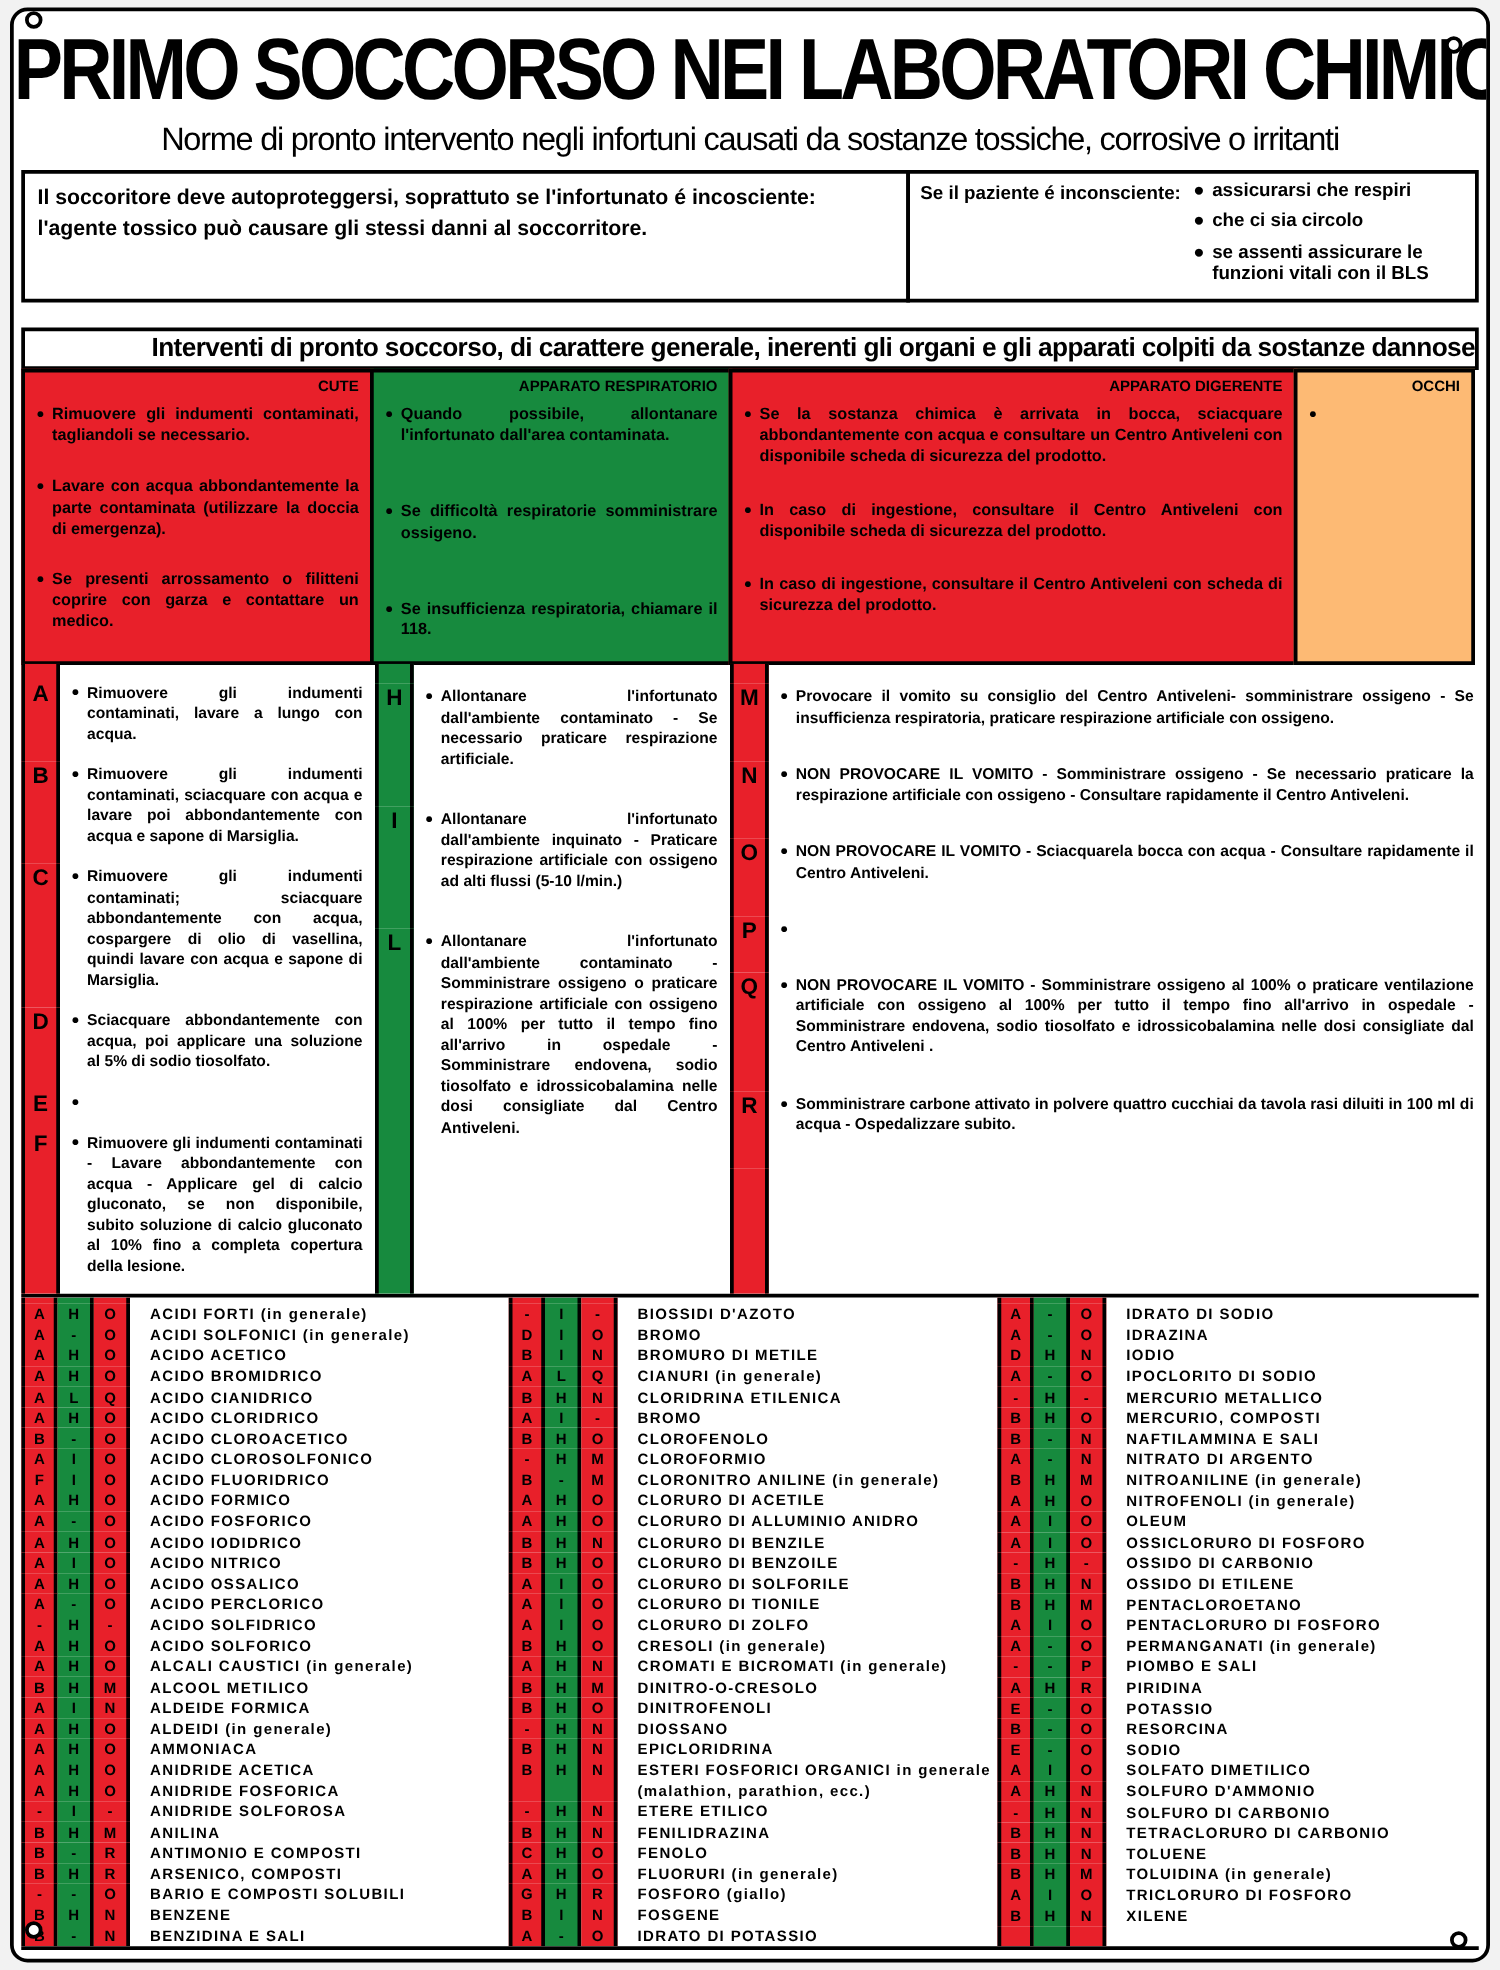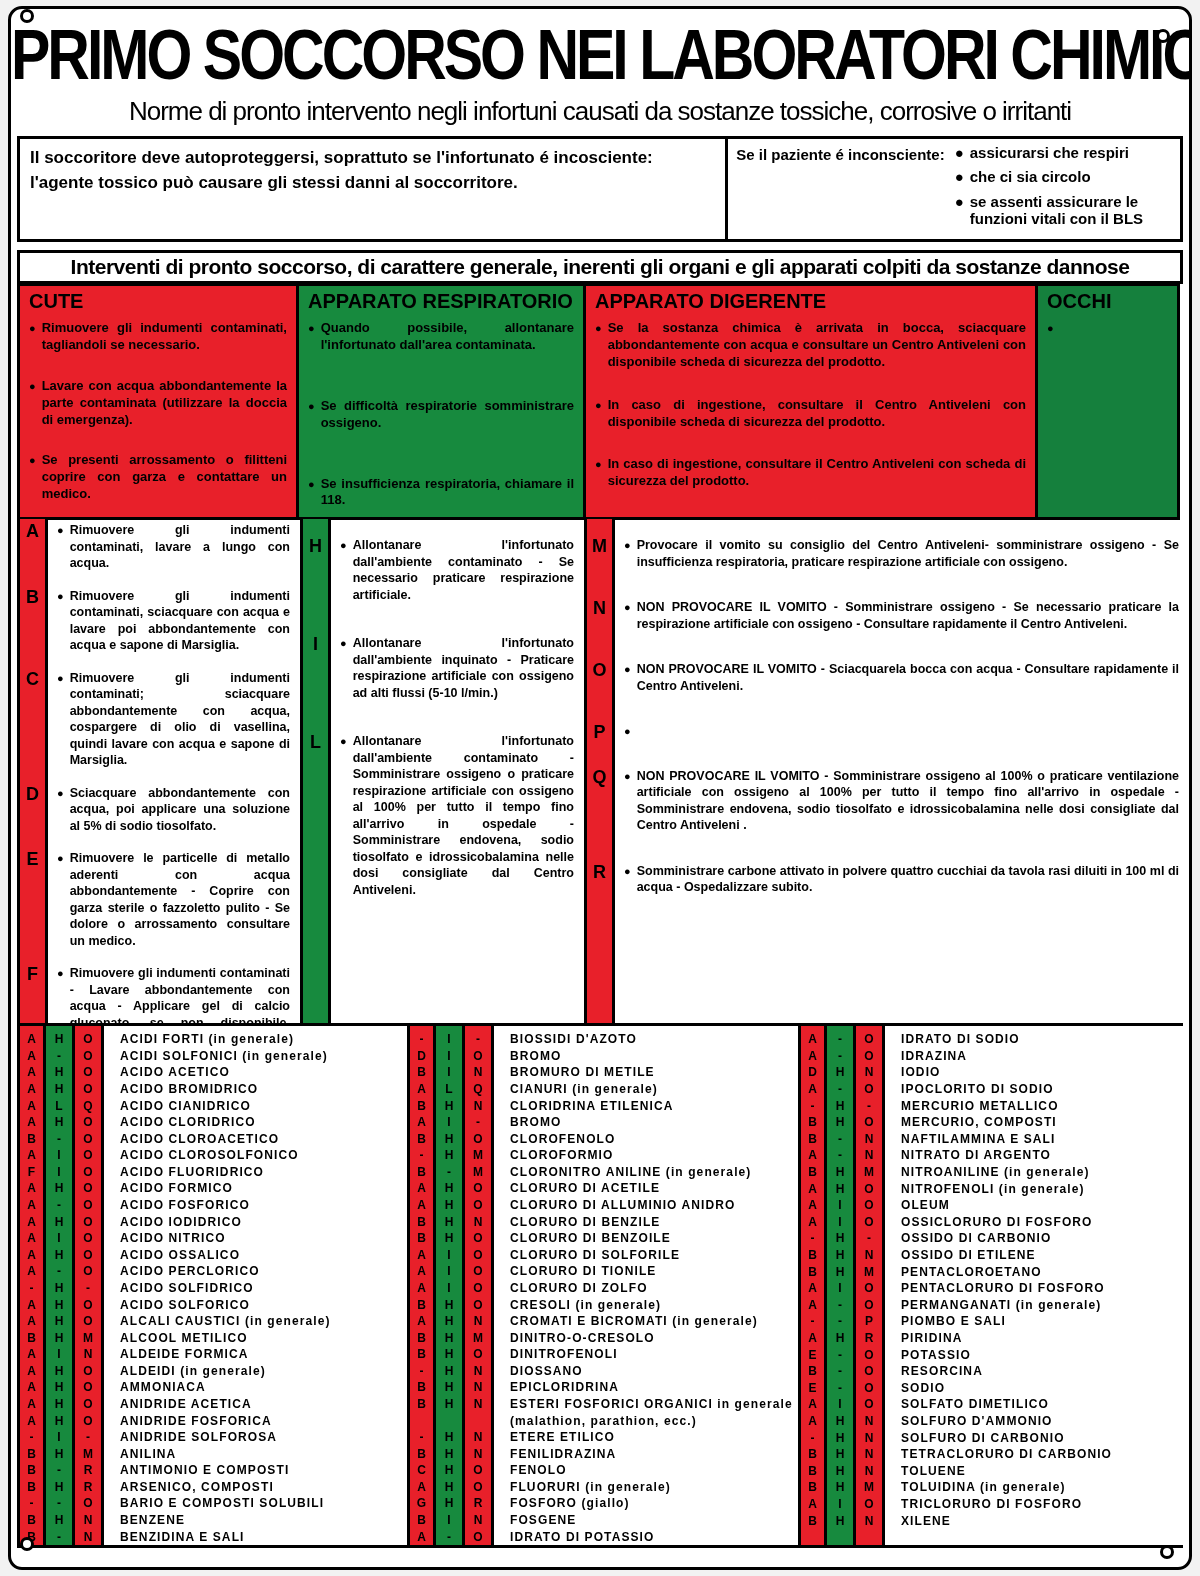--- a/index.html
+++ b/index.html
@@ -4,45 +4,45 @@
 <style>
   * { box-sizing: border-box; margin: 0; padding: 0; }
   html,body { width:1200px; height:1576px; background:#f2f2f2; overflow:hidden;
               font-family:"Liberation Sans", sans-serif; }
   .poster { position:absolute; left:8px; top:6px; width:1184px; height:1564px;
             background:#fff; border:3px solid #000; border-radius:14px; overflow:hidden; }
   .screw { position:absolute; width:14px; height:14px; border:3px solid #000;
            border-radius:50%; background:#fff; z-index:9; }
   .bg-red   { background:var(--red); }
   .bg-green { background:var(--green); }
-  .bg-white { background:#15803d; }
+  .bg-white { background:#fdba74; }
 
   .title { margin-top:12px; text-align:center; font-weight:bold; font-size:59px;
            letter-spacing:-3px; white-space:nowrap; line-height:1.0;
            transform:scaleY(1.18); transform-origin:center top; }
   .subtitle { text-align:center; font-weight:normal; font-size:26px; letter-spacing:-1px;
               white-space:nowrap; margin-top:16px; }
 
   .intro { display:flex; margin:9px 6px 0; }
   .intro-left { flex:0 0 61%; border:3px solid #000; padding:7px 10px; font-size:17px;
                 font-weight:bold; line-height:1.45; }
   .intro-right { flex:1; border:3px solid #000; margin-left:-3px; padding:5px 8px;
                  display:flex; font-size:15px; font-weight:bold; }
   .intro-right .label { padding-top:2px; white-space:nowrap; }
   .intro-right ul { list-style:none; padding-left:10px; }
   .intro-right li { display:flex; margin-bottom:7px; line-height:1.15; }
   .blt { margin-right:6px; }
 
-  .sect { border:3px solid #000; margin:8px 6px 0; text-align:center; font-size:21px;
+  .sect { border:3px solid #000; margin:20px 6px 0; text-align:right; font-size:21px;
           font-weight:bold; padding:2px 0; letter-spacing:-0.5px; }
 
   .general { display:flex; margin:0 6px; height:236px; }
   .gcol { border:3px solid #000; margin-left:-3px; padding:3px 9px 0; overflow:hidden; margin-top:-1px;}
   .gcol:first-child { margin-left:0; }
-  .gcol-title { text-align:left; font-size:20px; font-weight:bold; margin:1px 0 7px; }
+  .gcol-title { text-align:right; font-size:12px; font-weight:bold; margin:1px 0 7px; }
   .gitem { display:flex; font-size:13px; font-weight:bold; line-height:1.3; text-align:justify; }
   .gitem .blt { font-size:11px; padding-top:1px; }
 
   .specific { display:flex; margin:-1px 6px 0; height:507px; background:#fff; overflow:hidden;
               border-bottom:3px solid #000; }
   .sgroup { display:flex; flex-direction:column; }
   .sentry { display:flex; }
   .sletter { flex:0 0 31px; border-left:3px solid #000; border-right:3px solid #000;
              text-align:center; font-weight:bold; font-size:18px; padding-top:1px; }
   .stext { flex:1; display:flex; padding:2px 10px 0 9px; font-size:12.5px; font-weight:bold;
@@ -174,21 +174,20 @@
           <div class="sletter bg-red"><span>D</span></div>
           <div class="stext" style="padding-bottom: 14px;">
             <span class="blt">●</span>
             <span>Sciacquare abbondantemente con acqua, poi applicare una soluzione al 5% di sodio tiosolfato.</span>
           </div>
         </div>
         <div class="sentry">
           <div class="sletter bg-red"><span>E</span></div>
           <div class="stext" style="padding-bottom: 14px;">
             <span class="blt">●</span>
-            <span>Rimuovere le particelle di metallo aderenti con acqua abbondantemente - Coprire con garza sterile o fazzoletto pulito - Se dolore o arrossamento consultare un medico.</span>
           </div>
         </div>
         <div class="sentry">
           <div class="sletter bg-red"><span>F</span></div>
           <div class="stext" style="padding-bottom: 14px;">
             <span class="blt">●</span>
             <span>Rimuovere gli indumenti contaminati - Lavare abbondantemente con acqua - Applicare gel di calcio gluconato, se non disponibile, subito soluzione di calcio gluconato al 10% fino a completa copertura della lesione.</span>
           </div>
         </div>
       </div>

